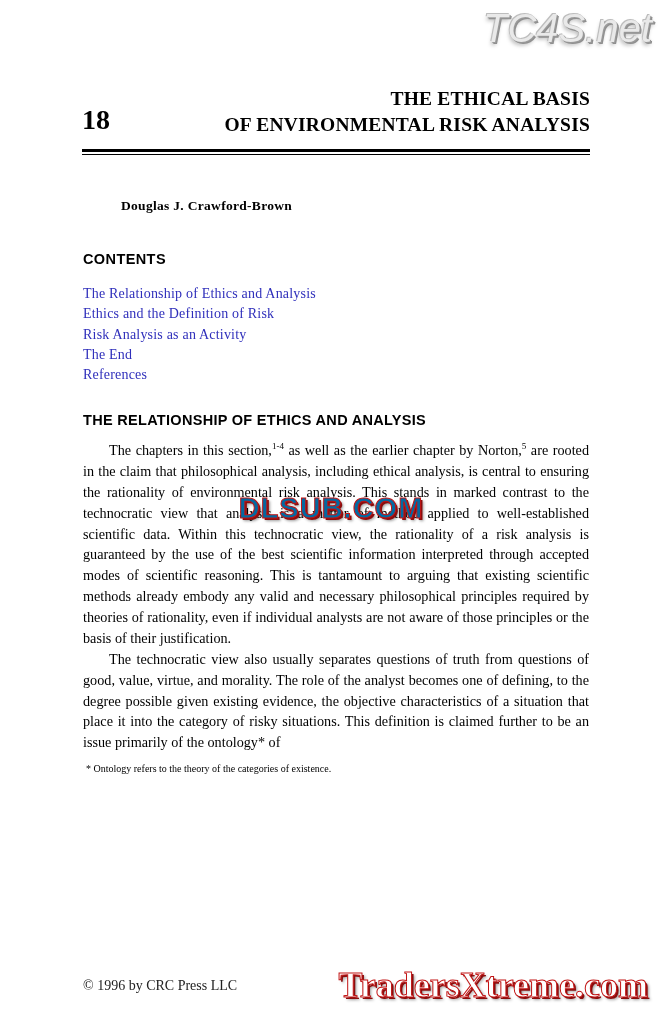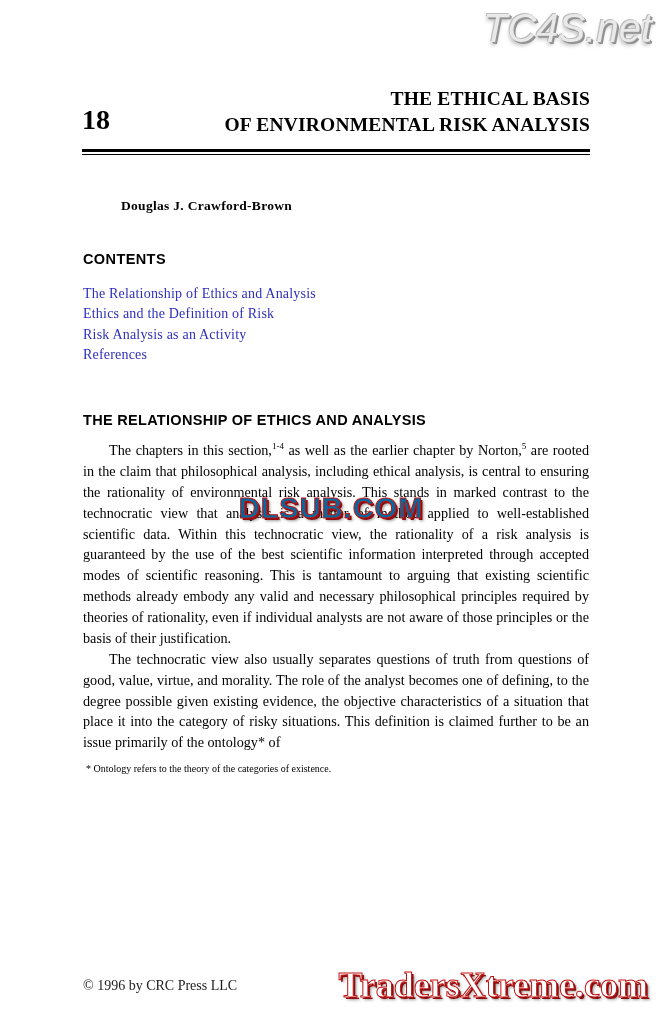--- a/index.html
+++ b/index.html
@@ -228,20 +228,21 @@
   </div>
 
   <div class="author">Douglas J. Crawford-Brown</div>
 
   <div class="contents-heading">CONTENTS</div>
 
   <div class="toc">
     <a class="toc-item" href="#">The Relationship of Ethics and Analysis</a>
     <a class="toc-item" href="#">Ethics and the Definition of Risk</a>
     <a class="toc-item" href="#">Risk Analysis as an Activity</a>
+    <a class="toc-item" href="#">The End</a>
     <a class="toc-item" href="#">References</a>
   </div>
 
   <div class="section-heading">THE RELATIONSHIP OF ETHICS AND ANALYSIS</div>
 
   <div class="body-text">
     <p><span>The chapters in this section,</span><sup>1-4</sup><span> as well as the earlier chapter by  Norton,</span><sup>5</sup><span> are rooted in the claim that philosophical analysis, including ethical analysis, is central to ensuring the rationality of environmental risk analysis. This stands in marked contrast to the technocratic view that analysis is a matter of method applied to well-established scientific data. Within this technocratic view, the rationality of a risk analysis is guaranteed by the use of the best scientific information interpreted through accepted modes of scientific reasoning. This is tantamount to arguing that existing scientific methods already embody any valid and necessary philosophical principles required by theories of rationality, even if individual analysts are not aware of those principles or the basis of their justification.</span></p>
     <p>The technocratic view also usually separates questions of truth from questions of good, value, virtue, and morality. The role of the analyst becomes one of defining, to the degree possible given existing evidence, the objective characteristics of a situation that place it into the category of risky situations. This definition is claimed further to be an issue primarily of the ontology* of</p>
   </div>
 

